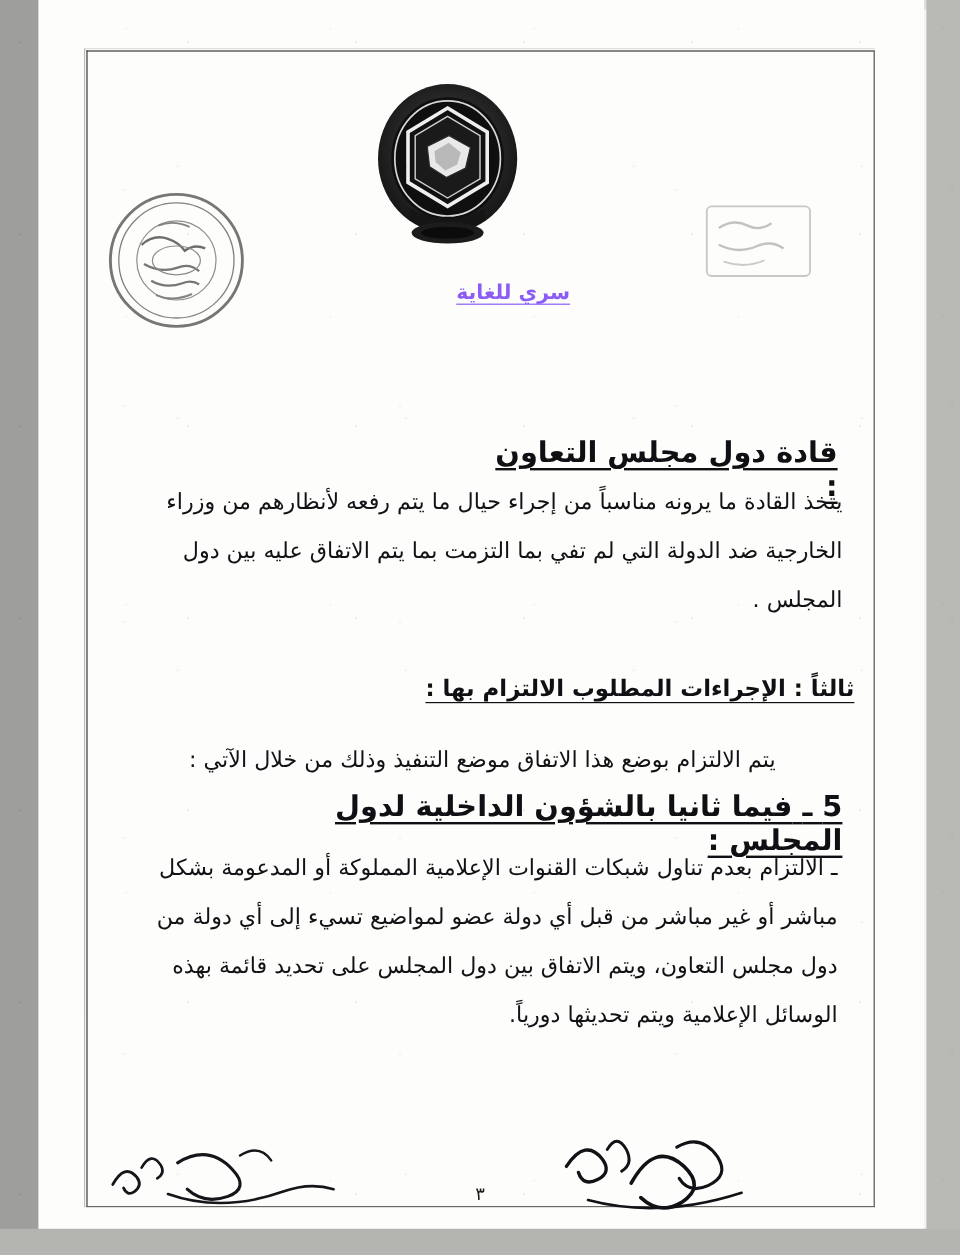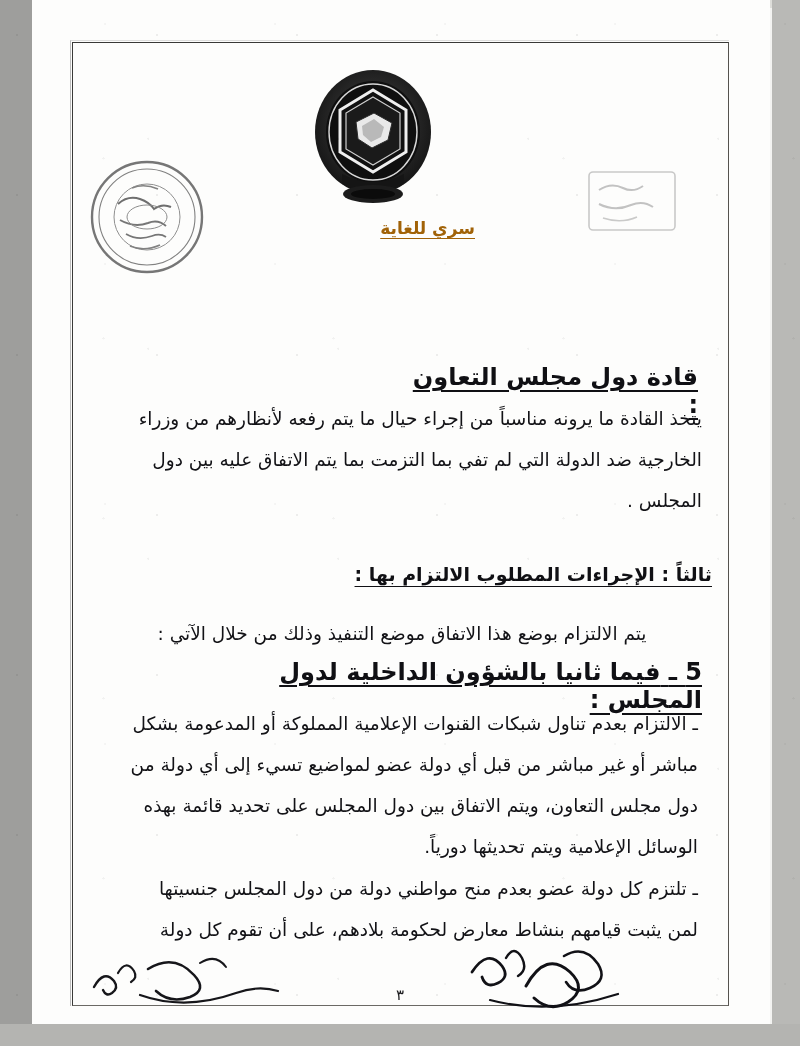--- a/index.html
+++ b/index.html
@@ -112,25 +112,25 @@
     top: 118px;
     width: 95px;
     height: 72px;
     opacity: .45;
   }
 
   
   .classification {
     position: absolute;
     right: 245px;
-    top: 170px;
+    top: 186px;
     font-family: "DejaVu Sans", sans-serif;
     font-size: 17px;
     font-weight: bold;
-    color: #a16207;
+    color: #8b5cf6;
     text-decoration: underline;
     text-underline-offset: 4px;
   }
 
   
   .blk {
     position: absolute;
     right: 0;
     color: #101014;
     font-family: "DejaVu Sans", sans-serif;
@@ -272,21 +272,20 @@
 
     <div class="blk para" id="p-third">يتم الالتزام بوضع هذا الاتفاق موضع التنفيذ وذلك من خلال الآتي :</div>
 
     <div class="blk subheading" id="h-item1">
       <span>5 ـ</span>
       <span>فيما ثانيا بالشؤون الداخلية لدول المجلس :</span>
     </div>
 
     <div class="blk para" id="p-item1a">ـ الالتزام بعدم تناول شبكات القنوات الإعلامية المملوكة أو المدعومة بشكل مباشر أو غير مباشر من قبل أي دولة عضو لمواضيع تسيء إلى أي دولة من دول مجلس التعاون، ويتم الاتفاق بين دول المجلس على تحديد قائمة بهذه الوسائل الإعلامية ويتم تحديثها دورياً.</div>
 
-    <div class="blk para" id="p-item1b">ـ تلتزم كل دولة عضو بعدم منح مواطني دولة من دول المجلس جنسيتها لمن يثبت قيامهم بنشاط معارض لحكومة بلادهم، على أن تقوم كل دولة</div>
 
     <div class="page-number">٣</div>
 
     <div class="sig" id="sig-left">
       <svg viewBox="0 0 210 70" width="210" height="70" aria-hidden="true">
         <path d="M6,44 q10,-18 20,-6 q5,7 -2,12 q-6,4 -9,-3" fill="none" stroke="#16161a" stroke-width="2.4" stroke-linecap="round"></path>
         <path d="M30,30 q8,-14 16,-2 q4,7 -3,11" fill="none" stroke="#16161a" stroke-width="2.2" stroke-linecap="round"></path>
         <path d="M60,26 q26,-16 46,6 q14,15 -4,22 q-20,7 -34,-6" fill="none" stroke="#16161a" stroke-width="2.6" stroke-linecap="round"></path>
         <path d="M52,52 q45,16 96,-2 q22,-8 42,-2" fill="none" stroke="#16161a" stroke-width="2.2" stroke-linecap="round"></path>
         <path d="M112,20 q16,-10 26,4" fill="none" stroke="#16161a" stroke-width="2" stroke-linecap="round"></path>

